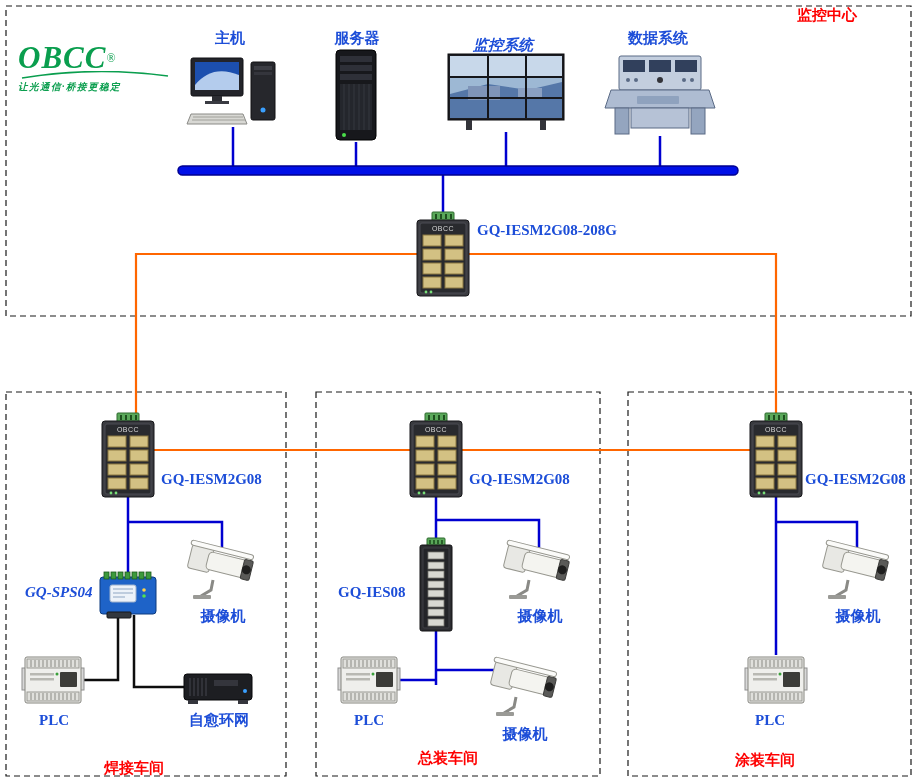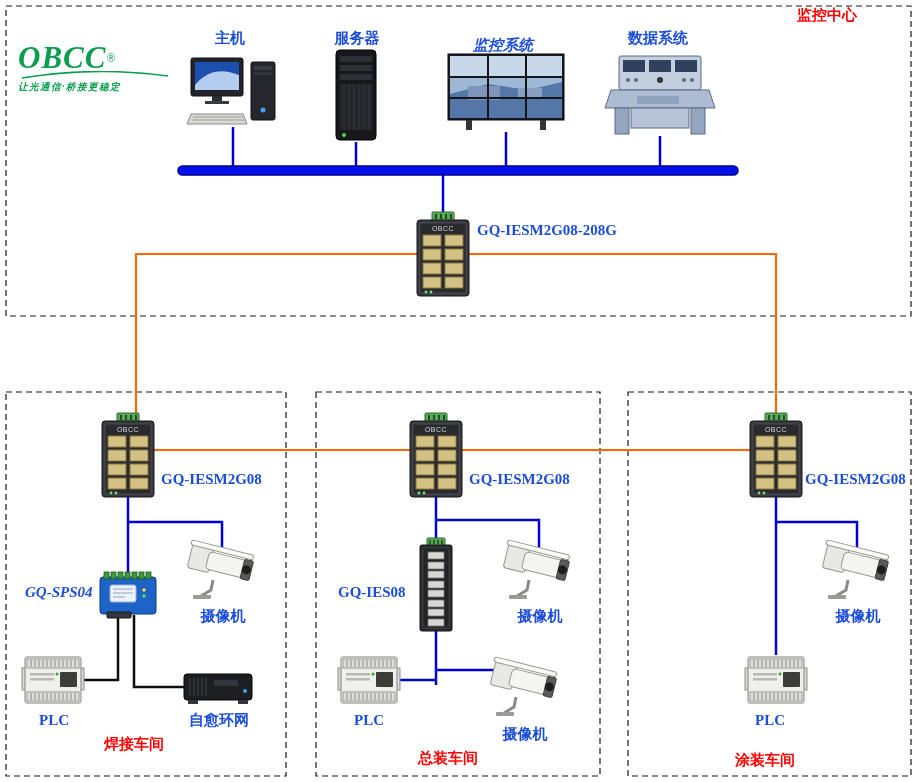--- a/index.html
+++ b/index.html
@@ -239,21 +239,21 @@
   <span class="lbl c" style="left:503px; top:37px;font-style:italic;">监控系统</span>
   <span class="lbl c" style="left:658px; top:30px;">数据系统</span>
   <span class="lbl" style="left:477px; top:222px;">GQ-IESM2G08-208G</span>
 
 
   <span class="lbl" style="left:161px; top:471px;">GQ-IESM2G08</span>
   <span class="lbl" style="left:25px; top:584px;font-style:italic;">GQ-SPS04</span>
   <span class="lbl c" style="left:223px; top:608px;">摄像机</span>
   <span class="lbl c" style="left:54px; top:712px;">PLC</span>
   <span class="lbl c" style="left:219px; top:712px;">自愈环网</span>
-  <span class="lbl c red" style="left:134px; top:736px;">焊接车间</span>
+  <span class="lbl c red" style="left:134px; top:760px;">焊接车间</span>
 
   <span class="lbl" style="left:469px; top:471px;">GQ-IESM2G08</span>
   <span class="lbl" style="left:338px; top:584px;">GQ-IES08</span>
   <span class="lbl c" style="left:540px; top:608px;">摄像机</span>
   <span class="lbl c" style="left:369px; top:712px;">PLC</span>
   <span class="lbl c" style="left:525px; top:726px;">摄像机</span>
   <span class="lbl c red" style="left:448px; top:750px;">总装车间</span>
 
   <span class="lbl" style="left:805px; top:471px;">GQ-IESM2G08</span>
   <span class="lbl c" style="left:858px; top:608px;">摄像机</span>

